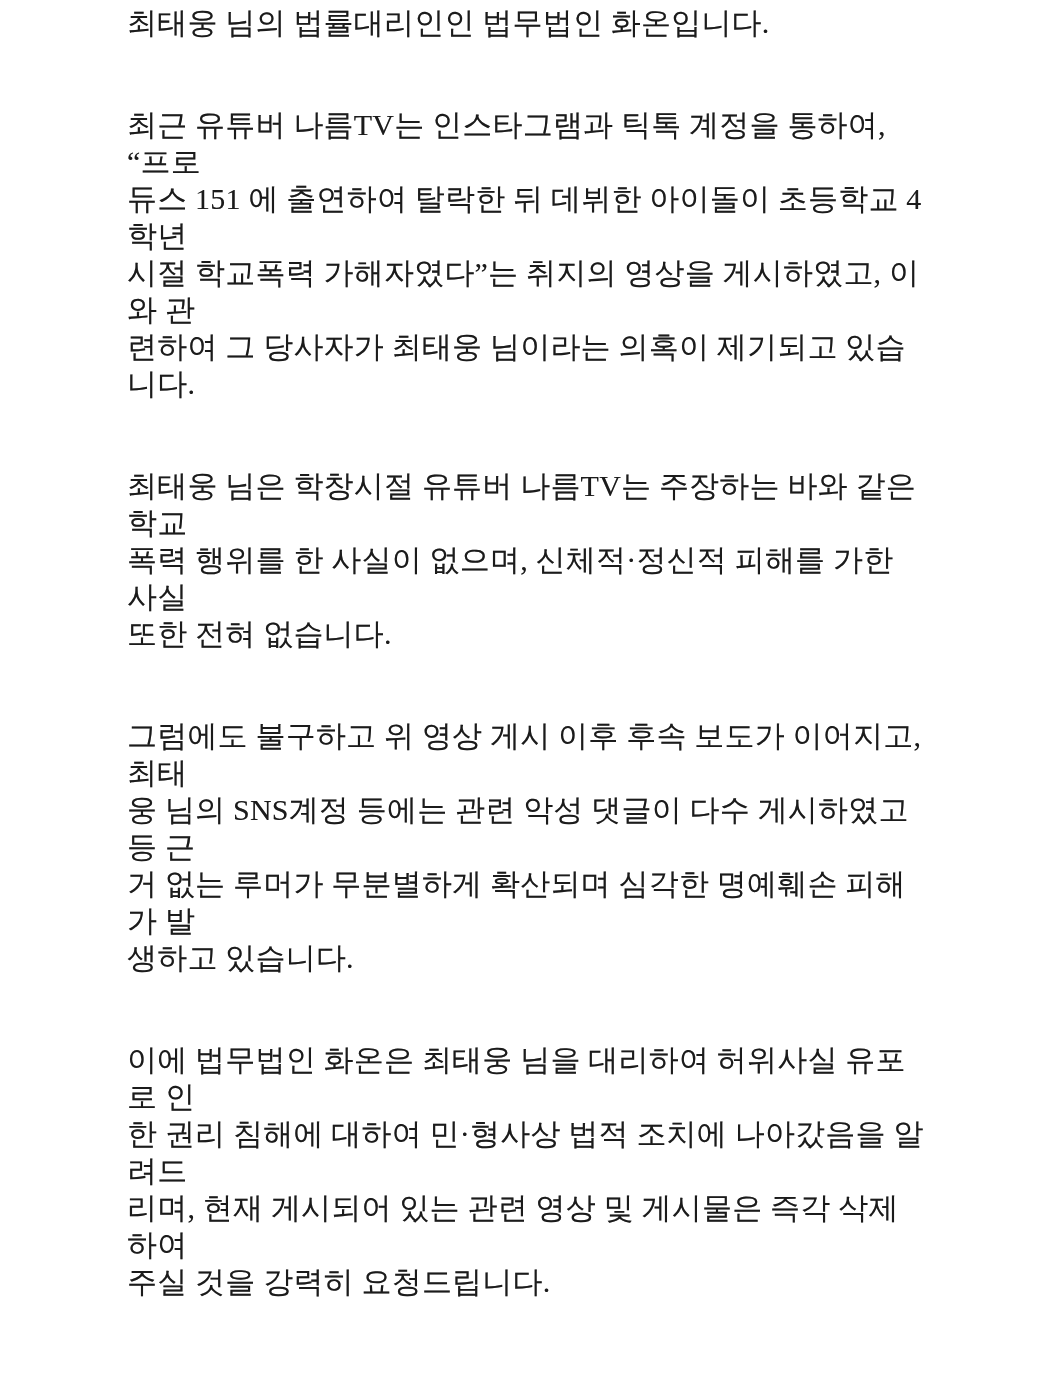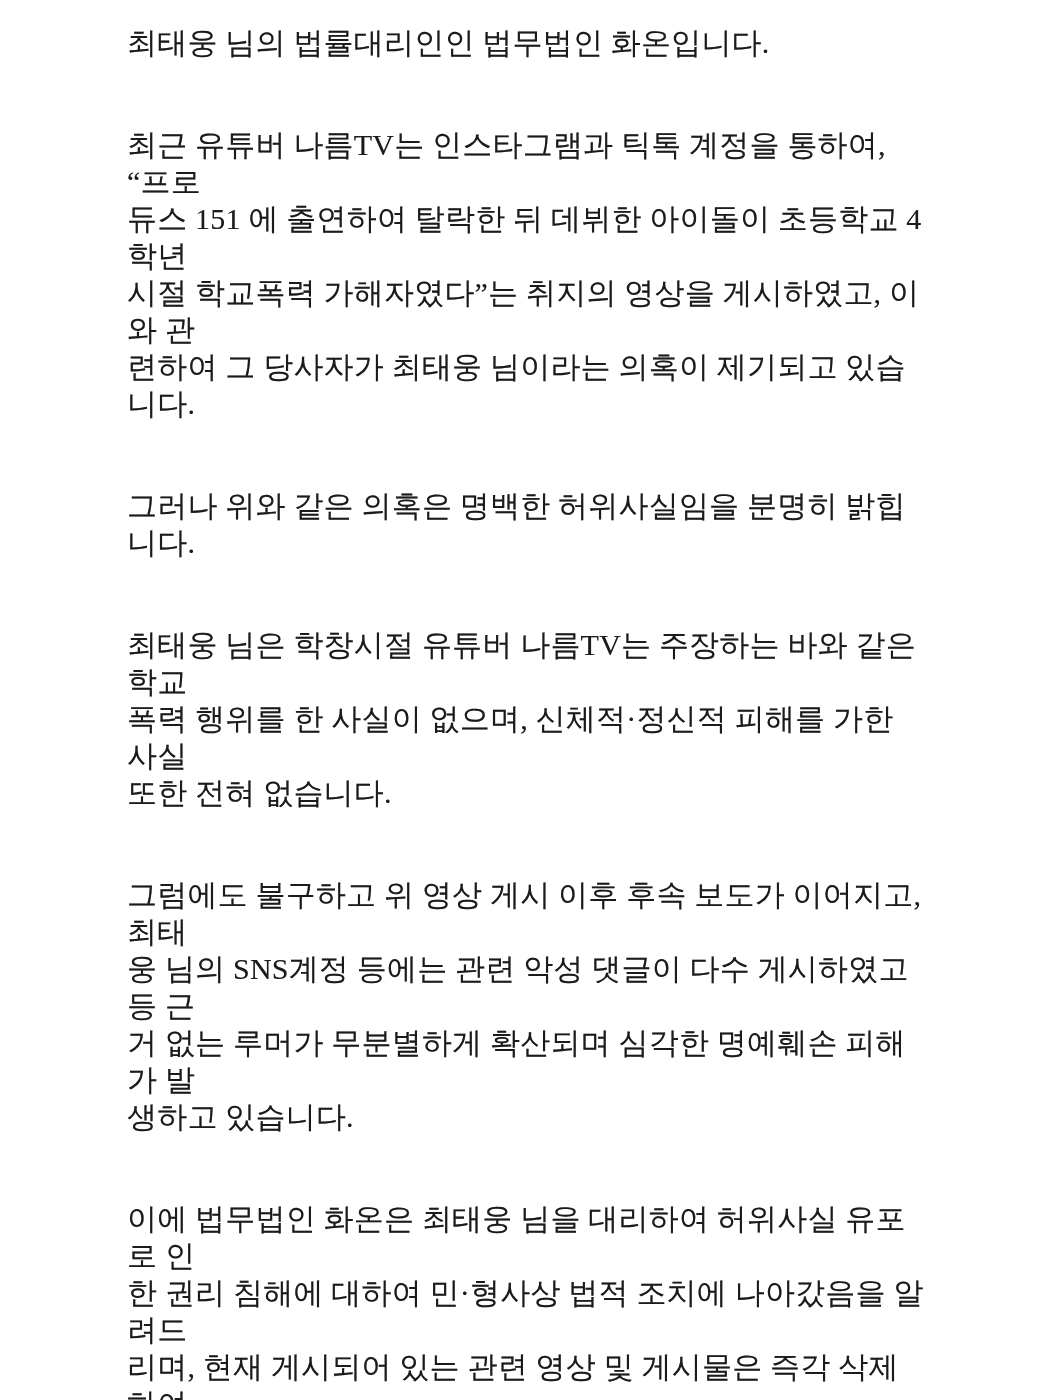--- a/index.html
+++ b/index.html
@@ -9,21 +9,21 @@
   body {
     width: 1050px;
     height: 1400px;
     overflow: hidden;
     background: #ffffff;
   }
   .doc {
     box-sizing: border-box;
     width: 1050px;
     height: 1400px;
-    padding: 24px 124px 0 127px;
+    padding: 4px 124px 0 127px;
     
     font-family: "Liberation Serif", "DejaVu Sans", sans-serif;
     font-size: 30px;
     line-height: 37px;
     color: #1b1b1b;
     letter-spacing: 0.2px;
     text-shadow: 0 0 0.6px rgba(0,0,0,0.38); 
   }
   .para {
     margin: 0 0 65px 0;
@@ -35,21 +35,20 @@
 </style>
 </head>
 <body style="background: rgb(255, 255, 255);">
 
 <div class="doc" style="color: rgb(27, 27, 27);">
   <p class="para">최태웅 님의 법률대리인인 법무법인 화온입니다.</p>
   <p class="para">최근 유튜버 나름TV는 인스타그램과 틱톡 계정을 통하여, “프로
 듀스 151 에 출연하여 탈락한 뒤 데뷔한 아이돌이 초등학교 4학년
 시절 학교폭력 가해자였다”는 취지의 영상을 게시하였고, 이와 관
 련하여 그 당사자가 최태웅 님이라는 의혹이 제기되고 있습니다.</p>
-  <p class="para">그러나 위와 같은 의혹은 명백한 허위사실임을 분명히 밝힙니다.</p>
   <p class="para">최태웅 님은 학창시절 유튜버 나름TV는 주장하는 바와 같은 학교
 폭력 행위를 한 사실이 없으며, 신체적·정신적 피해를 가한 사실
 또한 전혀 없습니다.</p>
   <p class="para">그럼에도 불구하고 위 영상 게시 이후 후속 보도가 이어지고, 최태
 웅 님의 SNS계정 등에는 관련 악성 댓글이 다수 게시하였고 등 근
 거 없는 루머가 무분별하게 확산되며 심각한 명예훼손 피해가 발
 생하고 있습니다.</p>
   <p class="para">이에 법무법인 화온은 최태웅 님을 대리하여 허위사실 유포로 인
 한 권리 침해에 대하여 민·형사상 법적 조치에 나아갔음을 알려드
 리며, 현재 게시되어 있는 관련 영상 및 게시물은 즉각 삭제하여

